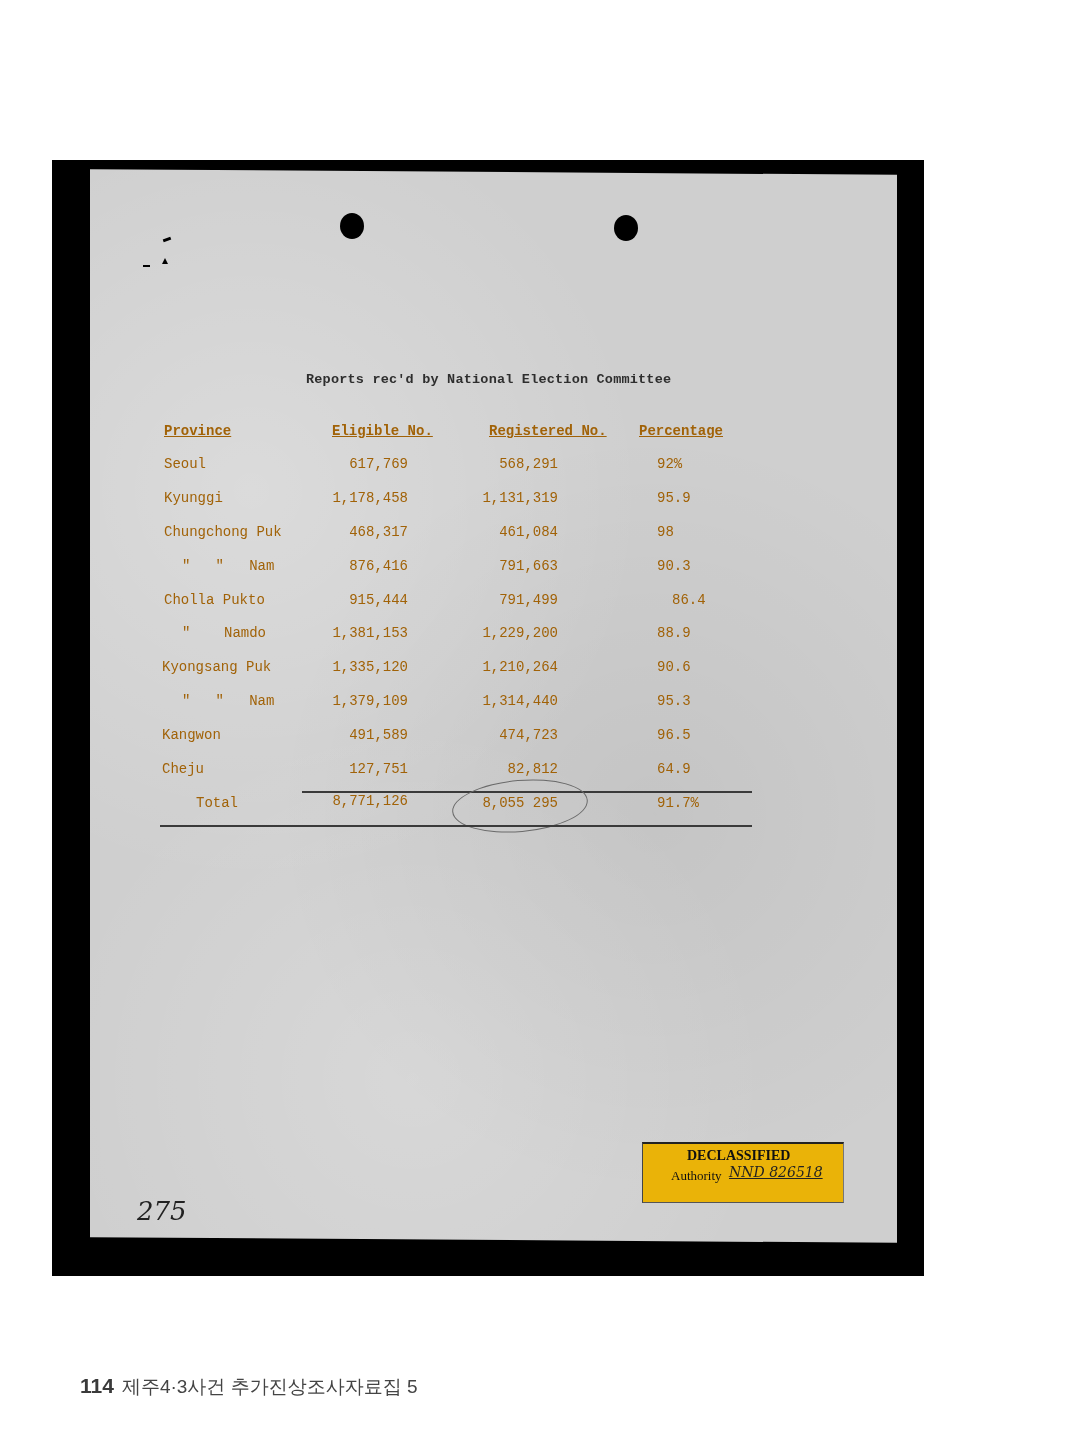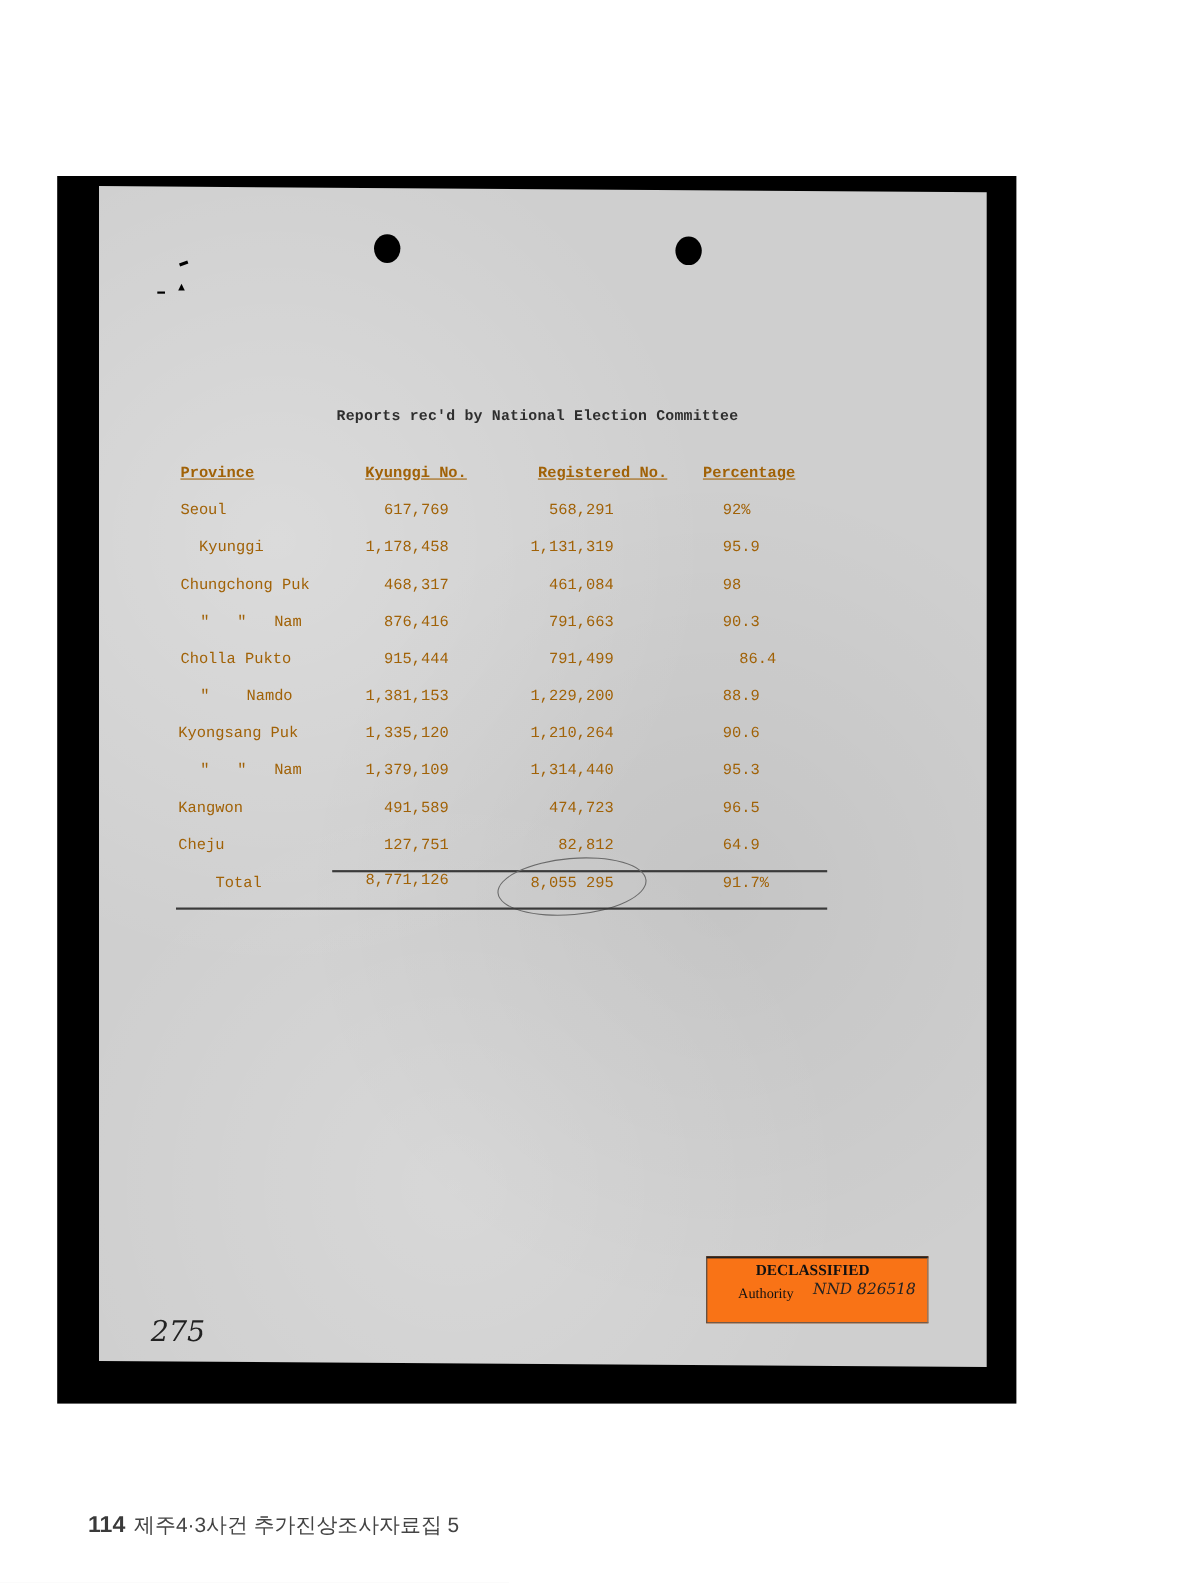--- a/index.html
+++ b/index.html
@@ -35,29 +35,29 @@
     }
     .hdr { font-weight:bold; text-decoration:underline; }
     .num { text-align:right; }
     .rule { position:absolute; height:2px; background:#3a3a3a; }
     .circle {
       position:absolute; left:452px; top:780px; width:134px; height:50px;
       border:1.3px solid #6a6a6a; border-radius:50%; transform:rotate(-5deg);
     }
     .stamp {
       position:absolute; left:642px; top:1142px; width:200px; height:58px;
-      background:#f97316; border-top:2px solid #222; border-left:1px solid #444;
+      background:#eab308; border-top:2px solid #222; border-left:1px solid #444;
       border-bottom:1px solid #555; border-right:1px solid #777;
       font-family:"Liberation Serif", serif; color:#111;
     }
     .stamp-title { position:absolute; left:44px; top:4px; font-weight:bold; font-size:14px; }
     .stamp-auth { position:absolute; left:28px; top:24px; font-size:13px; }
     .stamp-hand {
       position:absolute; left:86px; top:20px; font-family:"DejaVu Serif", serif; font-style:italic;
-      font-size:14px; color:#222;margin-left:10px;
+      font-size:14px; text-decoration:underline; color:#222;
     }
     .hand-page {
       position:absolute; left:137px; top:1196px; font-family:"DejaVu Serif", serif; font-style:italic;
       font-size:26px; color:#222;
     }
     .footer {
       position:absolute; left:52px; top:1374px; font-size:19px; color:#444;margin-left:28px;
     }
     .footer .pg { font-weight:bold; font-size:21px; color:#3a3a3a; margin-right:8px; }
   </style>
@@ -71,30 +71,30 @@
 <div class="hole" style="left:614px; top:215px;"></div>
 <div class="mark" style="left:163px; top:238px; width:8px; height:3px; transform:rotate(-20deg);"></div>
 <div class="mark" style="left:162px; top:258px; width:0; height:0; background:none; border-left:3px solid transparent; border-right:3px solid transparent; border-bottom:6px solid #000;"></div>
 <div class="mark" style="left:143px; top:265px; width:7px; height:2px;"></div>
 
 <div class="doc-title">Reports rec'd by National Election Committee</div>
 
 <div class="tbl">
 
   <div class="cell hdr" style="left:164px; top:423px;">Province</div>
-  <div class="cell hdr" style="left:332px; top:423px;">Kyunggi No.</div>
+  <div class="cell hdr" style="left:332px; top:423px;">Eligible No.</div>
   <div class="cell hdr" style="left:489px; top:423px;">Registered No.</div>
   <div class="cell hdr" style="left:639px; top:423px;">Percentage</div>
 
   <div class="cell" style="left:164px; top:456px;">Seoul</div>
   <div class="cell num" style="left:300px; width:108px; top:456px;">617,769</div>
   <div class="cell num" style="left:450px; width:108px; top:456px;">568,291</div>
   <div class="cell" style="left:657px; top:456px;">92%</div>
 
-  <div class="cell" style="left:181px; top:490px;">Kyunggi</div>
+  <div class="cell" style="left:164px; top:490px;">Kyunggi</div>
   <div class="cell num" style="left:300px; width:108px; top:490px;">1,178,458</div>
   <div class="cell num" style="left:450px; width:108px; top:490px;">1,131,319</div>
   <div class="cell" style="left:657px; top:490px;">95.9</div>
 
   <div class="cell" style="left:164px; top:524px;">Chungchong Puk</div>
   <div class="cell num" style="left:300px; width:108px; top:524px;">468,317</div>
   <div class="cell num" style="left:450px; width:108px; top:524px;">461,084</div>
   <div class="cell" style="left:657px; top:524px;">98</div>
 
   <div class="cell" style="left:182px; top:558px; white-space:pre;">"   "   Nam</div>

